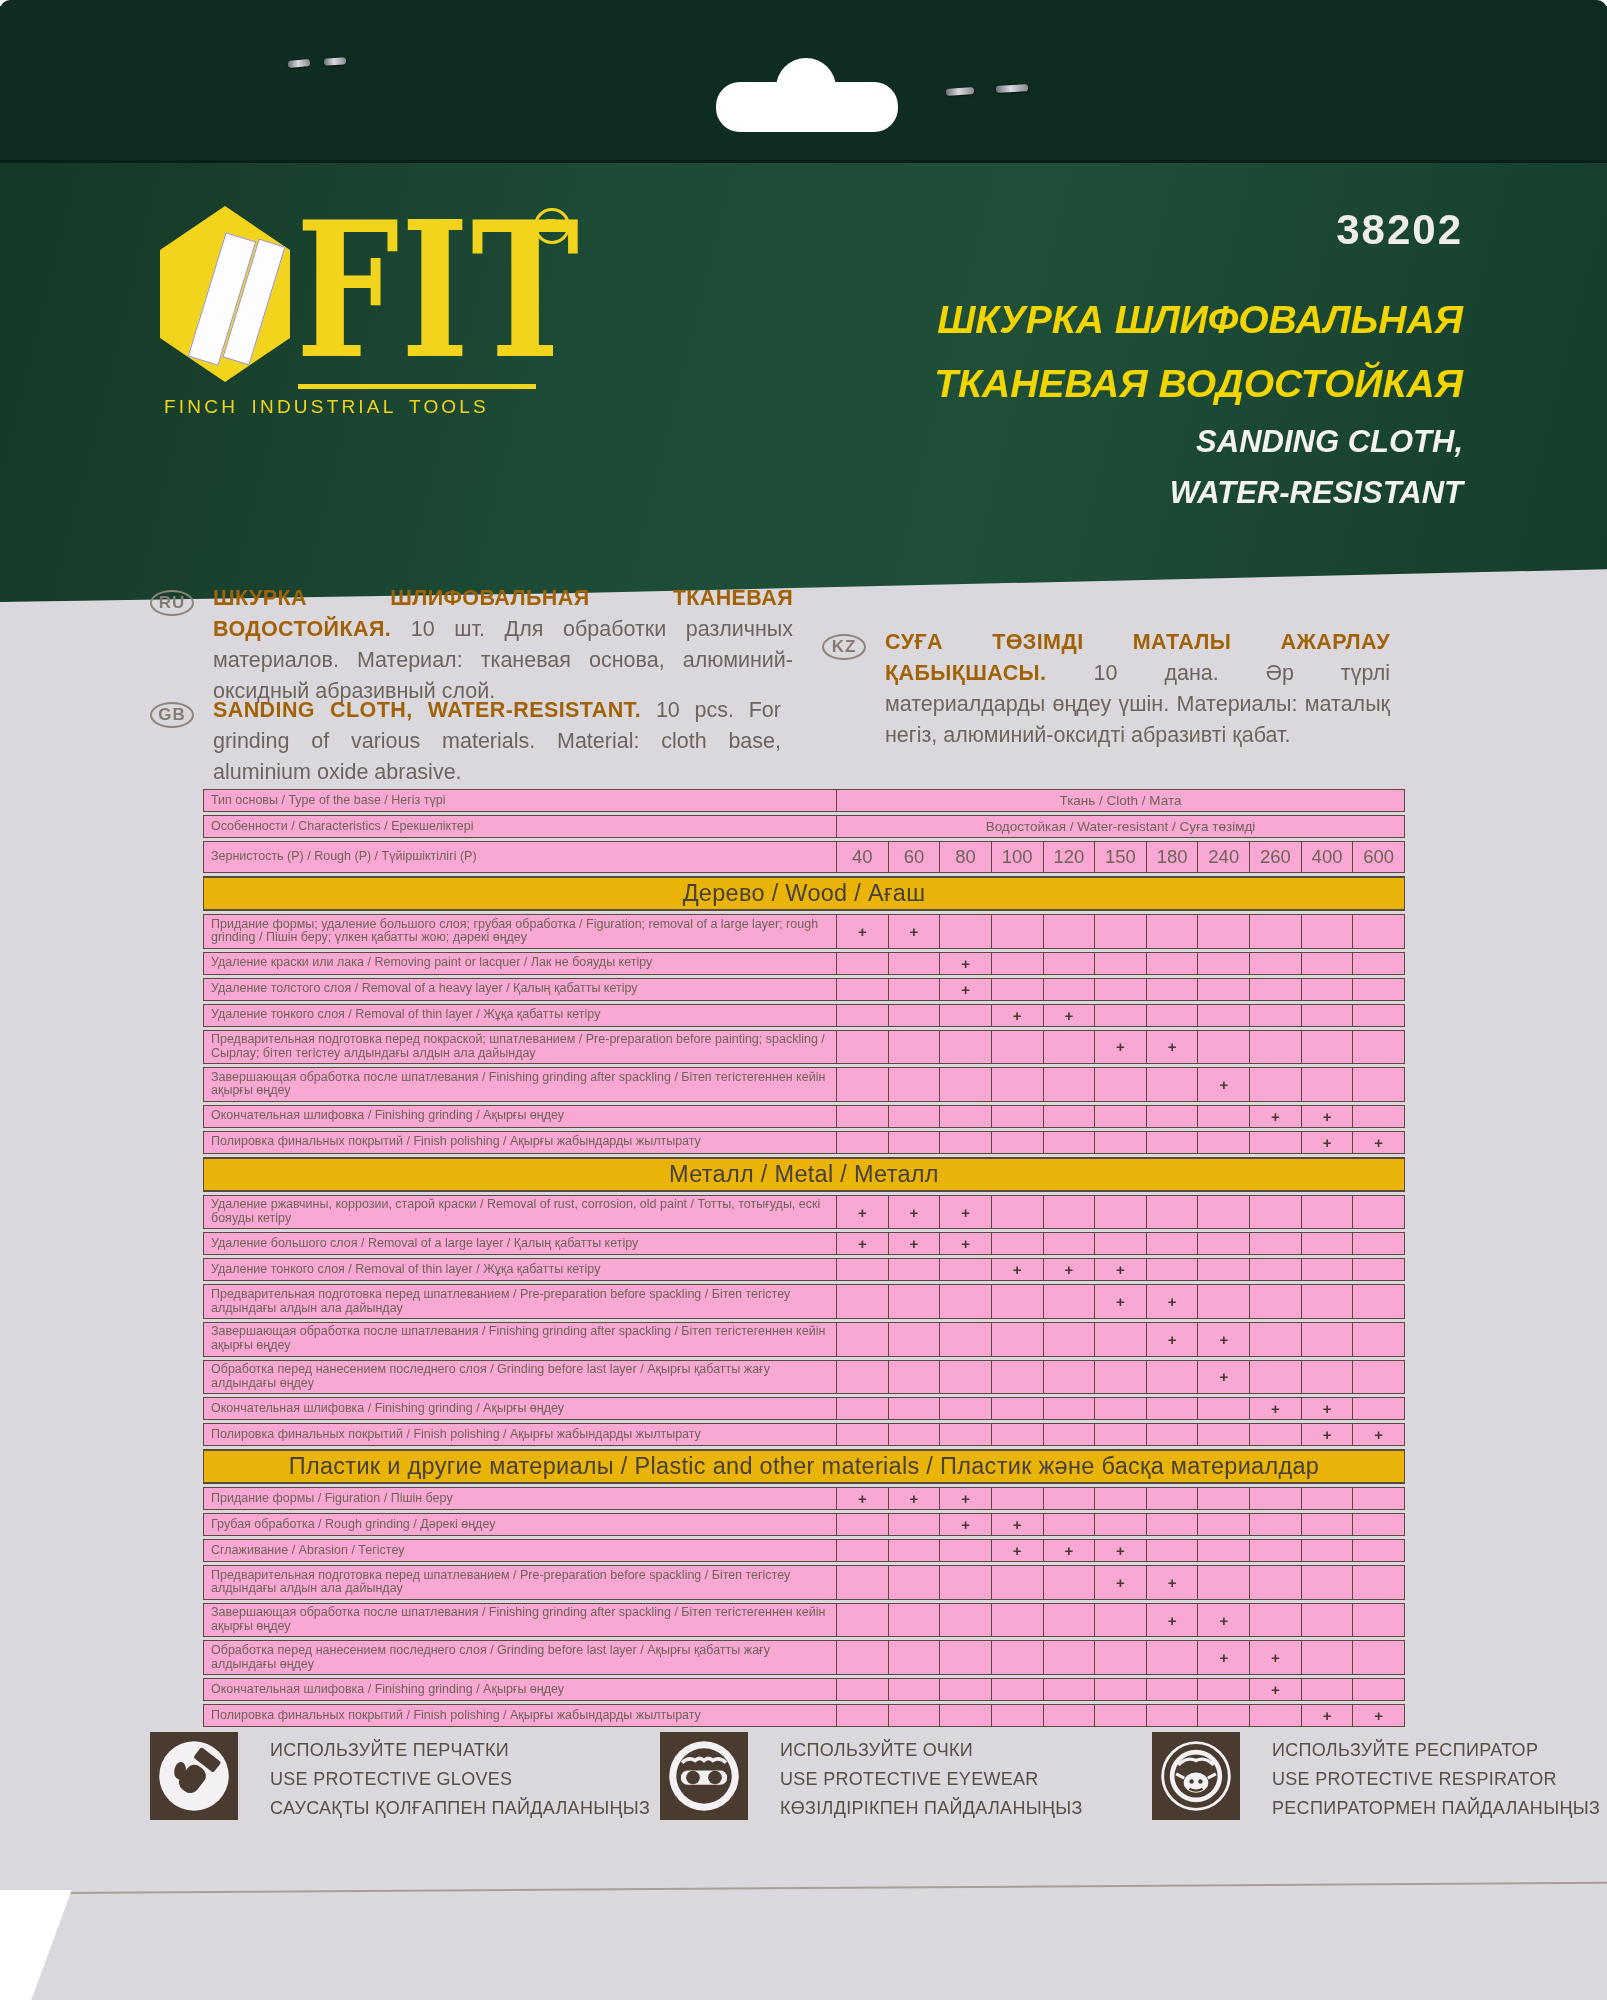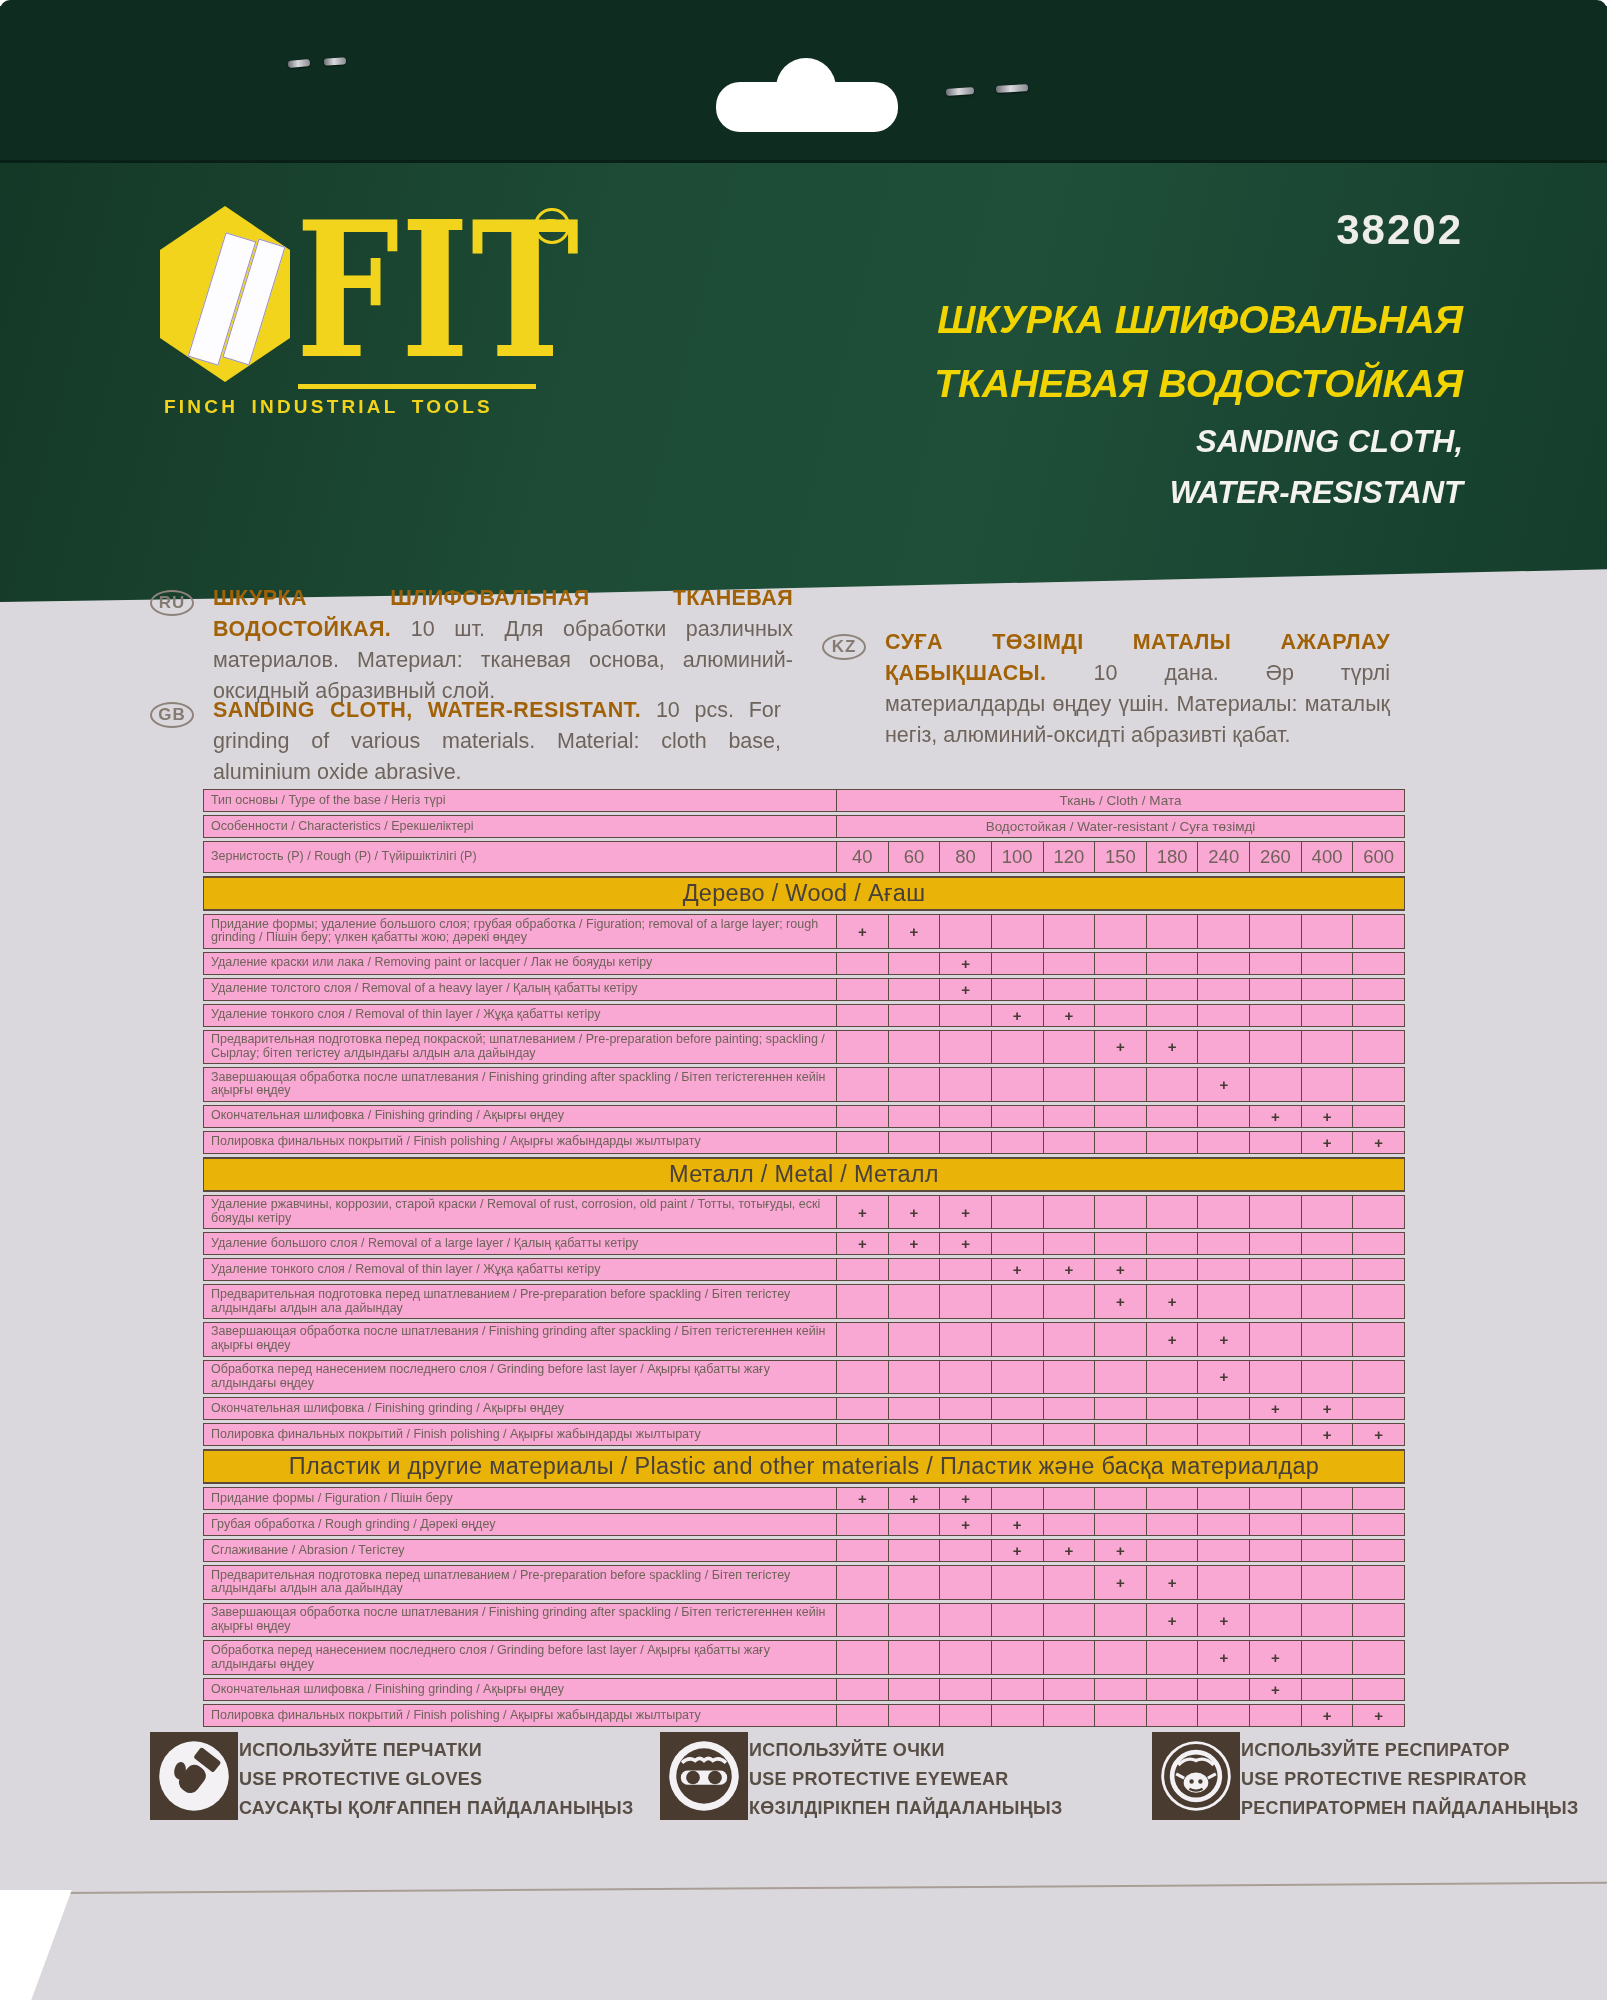--- a/index.html
+++ b/index.html
@@ -27,21 +27,21 @@
   .sheet{position:absolute;background:#fdfdff;border:1px solid #9a8fb5}
   .sheet1{left:46px;top:28px;width:30px;height:128px;transform:rotate(17deg)}
   .sheet2{left:80px;top:34px;width:26px;height:122px;transform:rotate(17deg)}
   .fit-word{position:absolute;left:146px;top:-28px;font-family:"DejaVu Serif",serif;
     font-weight:bold;font-size:158px;line-height:1.3;color:#f2d41c;letter-spacing:2px;
     transform:scale(.92,1.18);transform-origin:left top}
   .reg-mark{position:absolute;left:384px;top:10px;width:30px;height:30px;border:3px solid #f2d41c;
     border-radius:50%;color:#f2d41c;font-size:18px;font-weight:bold;text-align:center;line-height:30px}
   .fit-rule{position:absolute;left:148px;top:186px;width:238px;height:5px;background:#f2d41c}
   .tagline{position:absolute;left:14px;top:198px;width:392px;color:#f2d41c;font-size:19px;
-    font-weight:bold;letter-spacing:3.2px;word-spacing:5px;white-space:nowrap}
+    font-weight:normal;letter-spacing:3.2px;word-spacing:5px;white-space:nowrap}
 
   
   .sku{position:absolute;right:144px;top:206px;font-size:42px;font-weight:bold;color:#efede9;letter-spacing:2px}
   .titles{position:absolute;right:144px;top:288px;text-align:right;font-weight:bold;font-style:italic;white-space:nowrap}
   .title-ru{font-size:39px;line-height:64px;color:#f2d400;letter-spacing:0px}
   .title-en{font-size:31px;line-height:51px;color:#f3f2ee}
 
   
   .badge{position:absolute;width:40px;height:22px;border:2px solid #8d837b;border-radius:50%;
     color:#857b73;font-size:17px;font-weight:bold;text-align:center;line-height:21px;letter-spacing:1px;background:transparent}
@@ -59,21 +59,21 @@
     font-size:15px;font-weight:bold;color:#453a31}
   .gh{font-weight:normal;font-size:18.5px;color:#6f6359}
   .grit-row{min-height:30px}
   .band{border:1.5px solid #5a4a40;border-top-width:2.5px;border-bottom-width:2.5px;background:#eab308;
     margin-bottom:3px;min-height:31px;display:flex;align-items:center;justify-content:center;
     font-size:23.5px;font-weight:normal;color:#48403a;letter-spacing:.3px}
 
   
   .safety-item{position:absolute;display:flex;align-items:flex-start}
   .s-icon{width:88px;height:88px;flex:0 0 auto}
-  .s-text{margin-left:1px;padding-top:4px;font-size:18px;line-height:29px;font-weight:bold;
+  .s-text{margin-left:32px;padding-top:4px;font-size:18px;line-height:29px;font-weight:normal;
     color:#584e45;letter-spacing:.3px;white-space:nowrap}
 
   
   .fold-line{position:absolute;left:62px;top:1892px;width:1545px;height:1.5px;background:#a89e95;
     transform:rotate(-0.38deg);transform-origin:left center}
   .corner-cut{position:absolute;left:0;top:1890px;width:78px;height:110px;background:#ffffff;
     clip-path:polygon(0 0,92% 0,40% 100%,0 100%)}
 </style>
 </head>
 <body>

